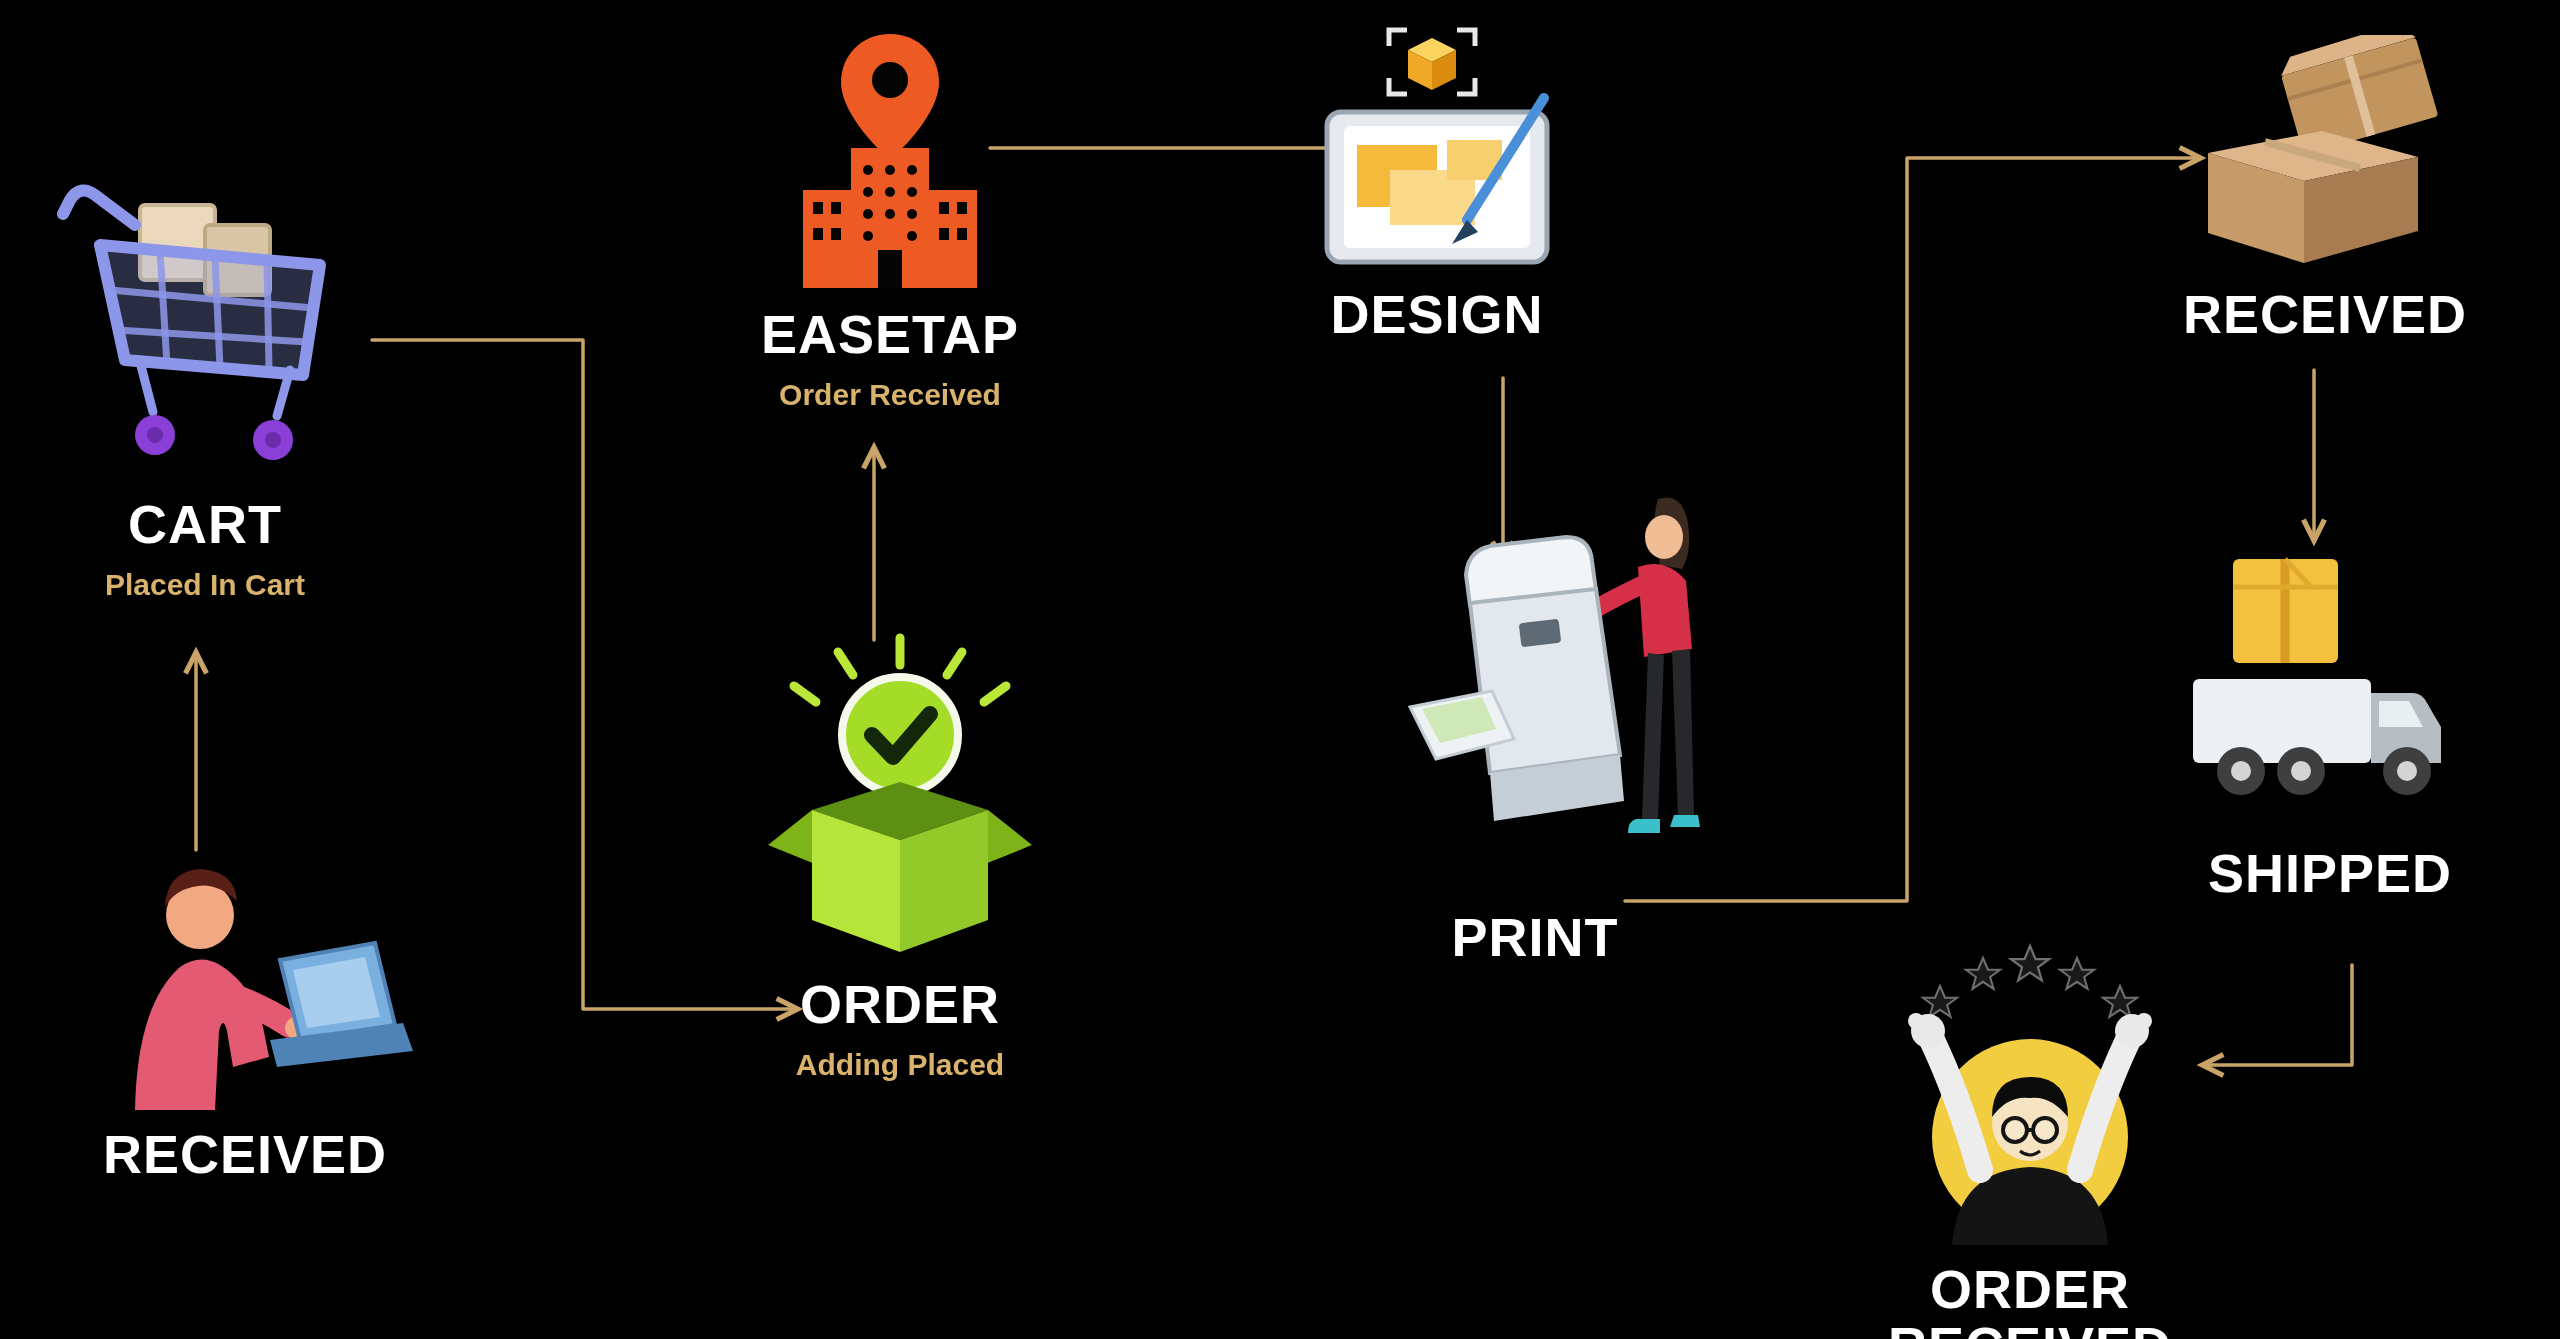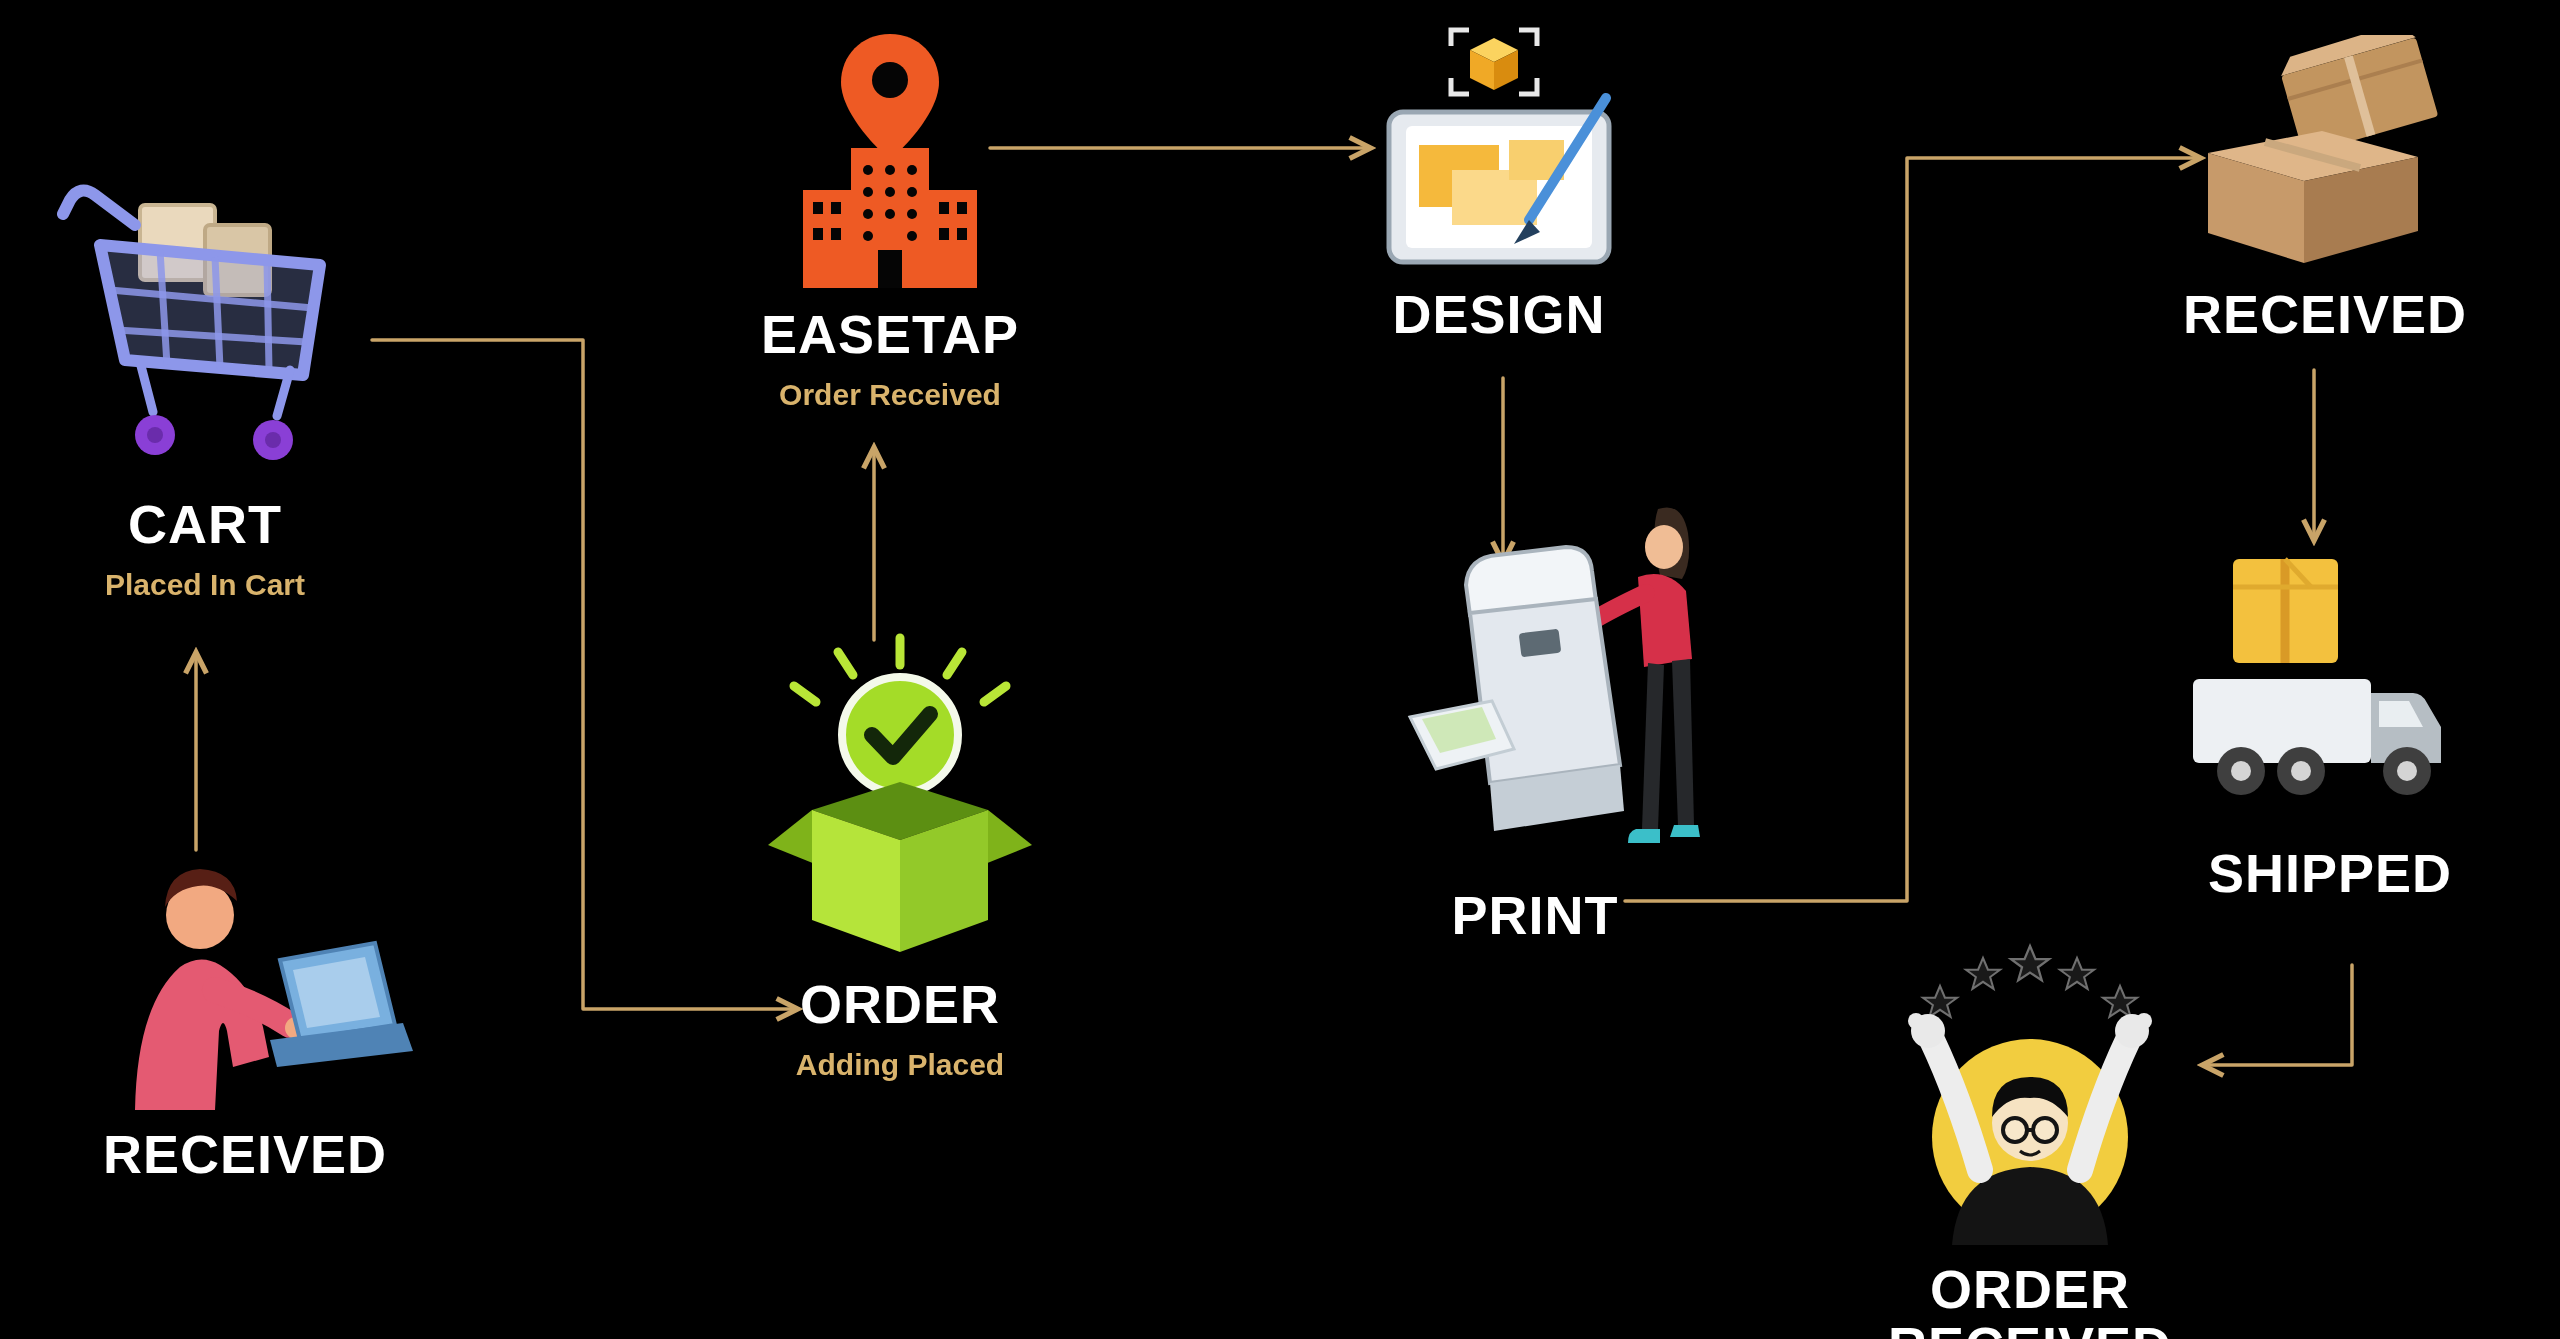--- a/index.html
+++ b/index.html
@@ -122,21 +122,21 @@
         <rect x="174" y="172" width="10" height="12"></rect>
           <rect x="192" y="172" width="10" height="12"></rect>
         <rect x="174" y="198" width="10" height="12"></rect>
           <rect x="192" y="198" width="10" height="12"></rect>
       </g>
     </svg>
     <div class="label">EASETAP</div>
     <div class="subtitle">Order Received</div>
   </div>
 
-  <div class="node" style="left:1344px; top:20px; width:310px;text-align:right;">
+  <div class="node" style="left:1282px; top:20px; width:310px;text-align:right;">
     <svg class="icon" width="310" height="250" viewBox="0 0 310 250">
       <g stroke="#e8e8e8" stroke-width="5" fill="none">
         <path d="M125,10 L107,10 L107,26"></path>
         <path d="M175,10 L193,10 L193,26"></path>
         <path d="M107,58 L107,74 L125,74"></path>
         <path d="M193,58 L193,74 L175,74"></path>
       </g>
       <path d="M150,18 L174,30 L150,42 L126,30 Z" fill="#fbd35f"></path>
       <path d="M126,30 L150,42 L150,70 L126,58 Z" fill="#f0a926"></path>
       <path d="M174,30 L150,42 L150,70 L174,58 Z" fill="#d98c0f"></path>
@@ -144,21 +144,21 @@
       <rect x="62" y="106" width="186" height="122" rx="6" fill="#ffffff"></rect>
       <rect x="75" y="125" width="80" height="62" fill="#f5b93c"></rect>
       <rect x="108" y="150" width="85" height="55" fill="#fbd98a"></rect>
       <rect x="165" y="120" width="55" height="40" fill="#f8cf6e"></rect>
       <path d="M262,78 L185,200" stroke="#4a90d9" stroke-width="10" stroke-linecap="round"></path>
       <path d="M185,200 L170,224 L196,212 Z" fill="#23405e"></path>
     </svg>
     <div class="label">DESIGN</div>
   </div>
 
-  <div class="node" style="left:1355px; top:481px; width:360px;">
+  <div class="node" style="left:1355px; top:471px; width:360px;gap:32px;">
     <svg class="icon" width="330" height="390" viewBox="0 0 330 390">
       <path d="M288,28 Q312,20 318,52 Q322,82 312,98 L290,94 Q280,52 288,28 Z" fill="#3a2a20"></path>
       <ellipse cx="294" cy="66" rx="19" ry="22" fill="#f0bd95"></ellipse>
       <path d="M268,96 Q296,86 316,110 L322,178 L274,186 Z" fill="#d63049"></path>
       <path d="M276,112 Q242,128 222,140" stroke="#d63049" stroke-width="18" fill="none" stroke-linecap="round"></path>
       <circle cx="216" cy="143" r="10" fill="#f0bd95"></circle>
       <path d="M278,182 L272,348 L288,348 L294,184 Z" fill="#26282b"></path>
       <path d="M302,180 L308,344 L324,344 L320,178 Z" fill="#26282b"></path>
       <path d="M266,348 L290,348 L290,362 L258,362 Q258,350 266,348 Z" fill="#3bbfc9"></path>
       <path d="M304,344 L328,344 L330,356 L300,356 Z" fill="#3bbfc9"></path>

